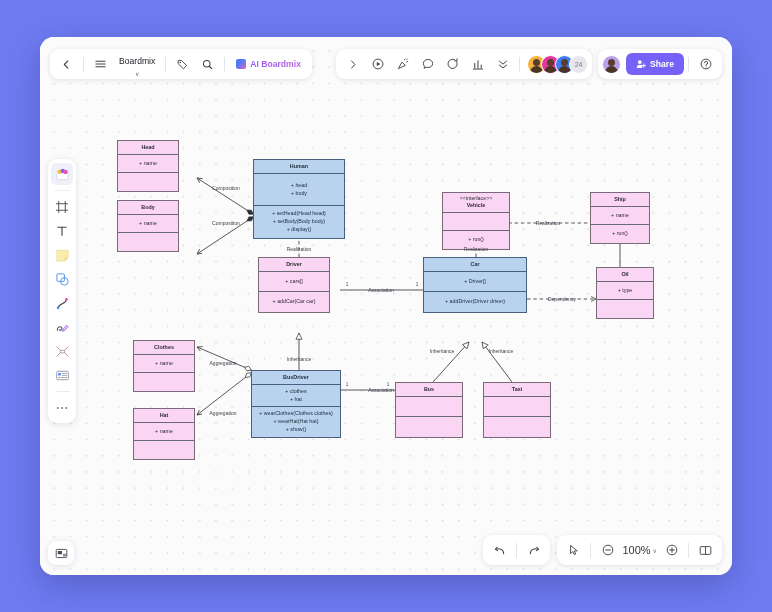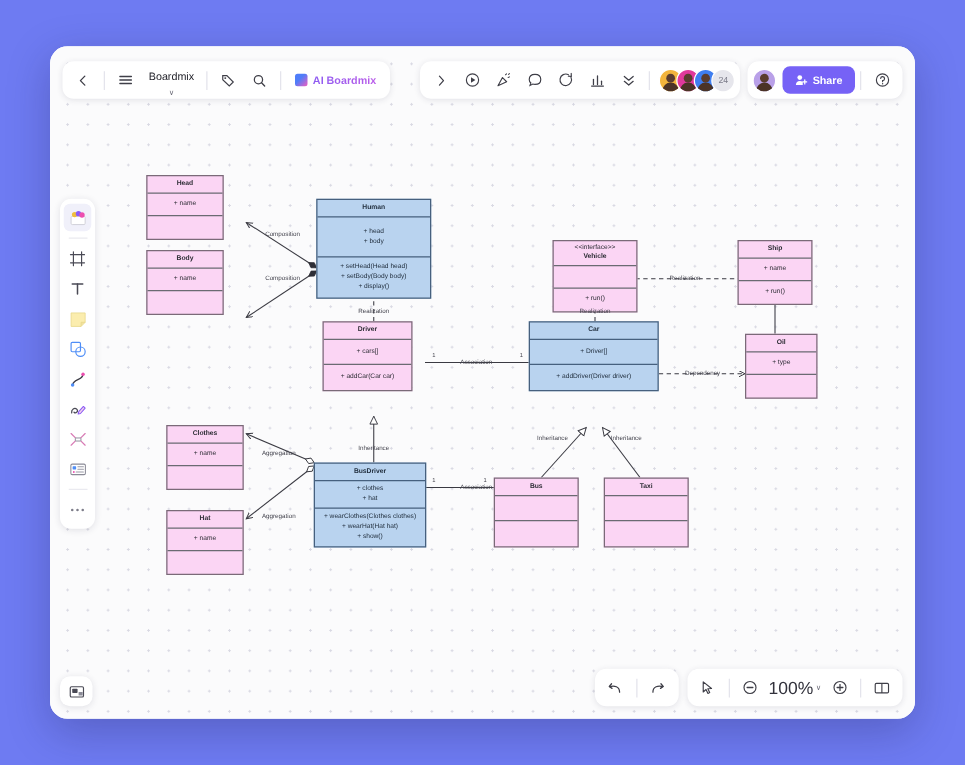--- a/index.html
+++ b/index.html
@@ -130,21 +130,21 @@
     box-shadow: 0 1px 6px rgba(40,40,70,.13);
     width: 26px; height: 24px;
     display: flex; align-items: center; justify-content: center;
     cursor: pointer; color: #4a4a55;
   }
   .bottom-right {
     position: absolute; right: 10px; bottom: 10px;
     display: flex; align-items: center; gap: 7px;
   }
   .zoom-label {
-    font-size: 14px; color: #32323c; padding: 0 2px;
+    font-size: 11px; color: #32323c; padding: 0 2px;
     min-width: 24px; text-align: right; cursor: pointer;
   }
 
   
   .diagram { position: absolute; inset: 0; }
   .uml {
     position: absolute;
     border: 1.1px solid #6a6a72;
     font-size: 5.3px;
     color: #2c2c34;

